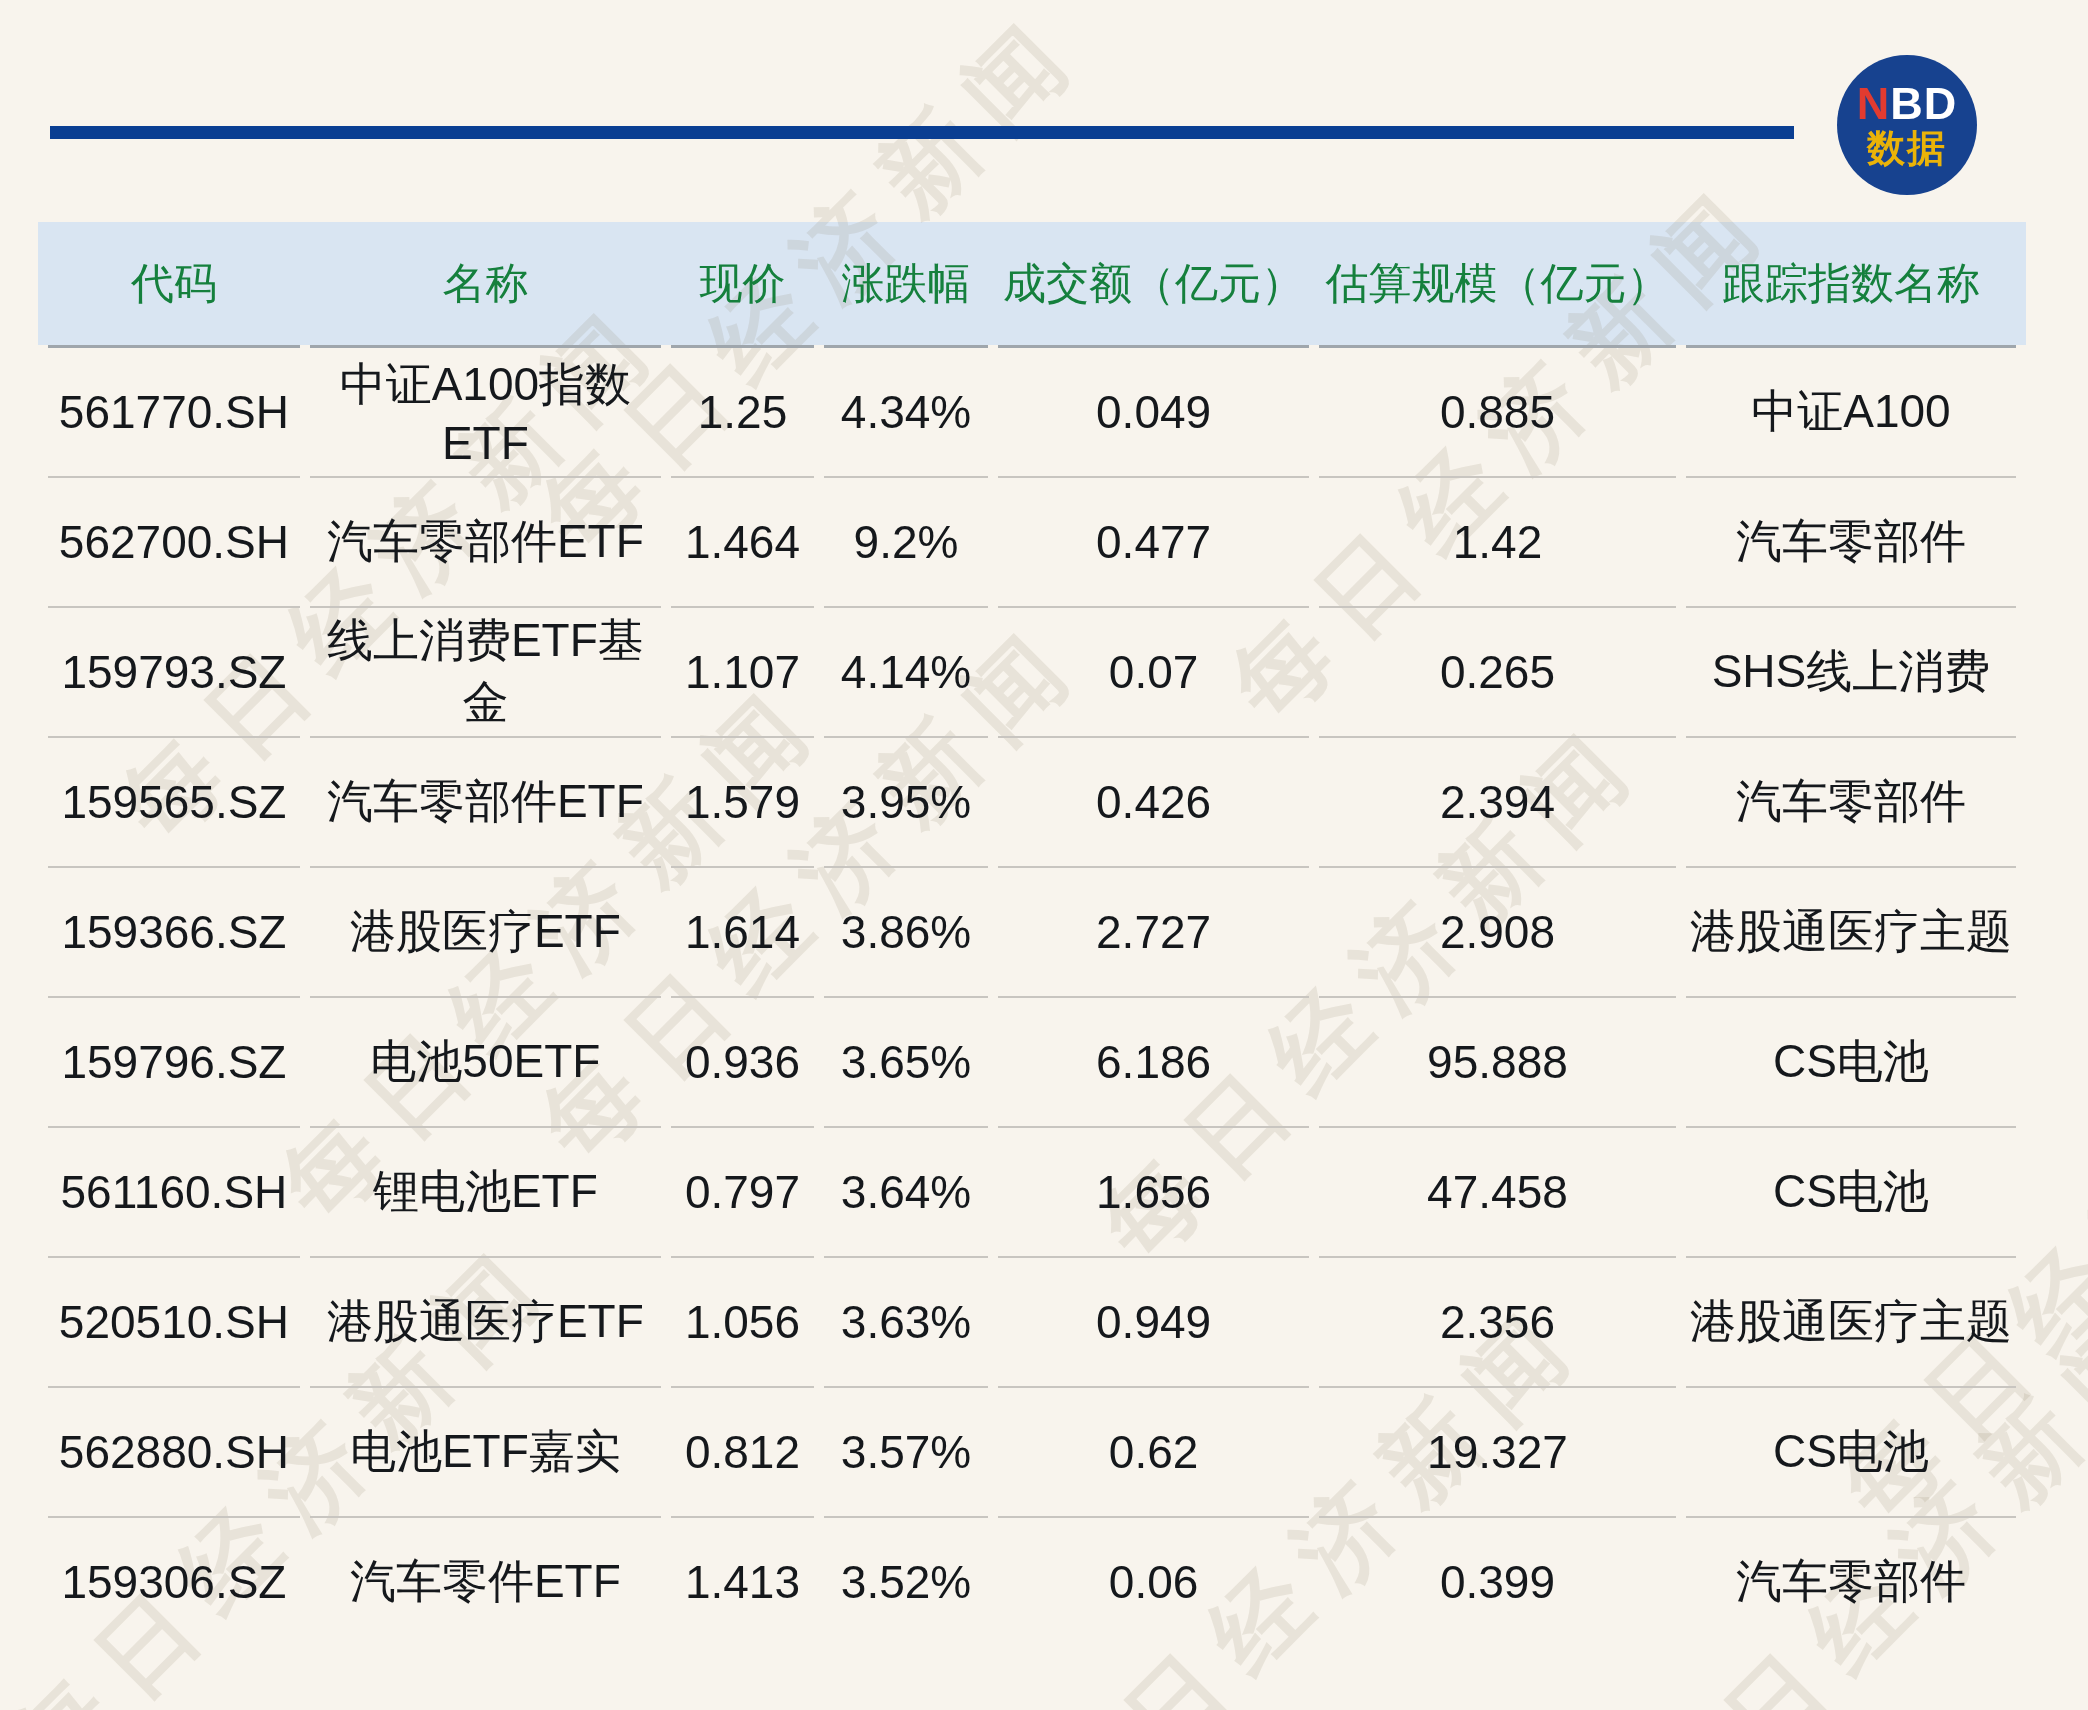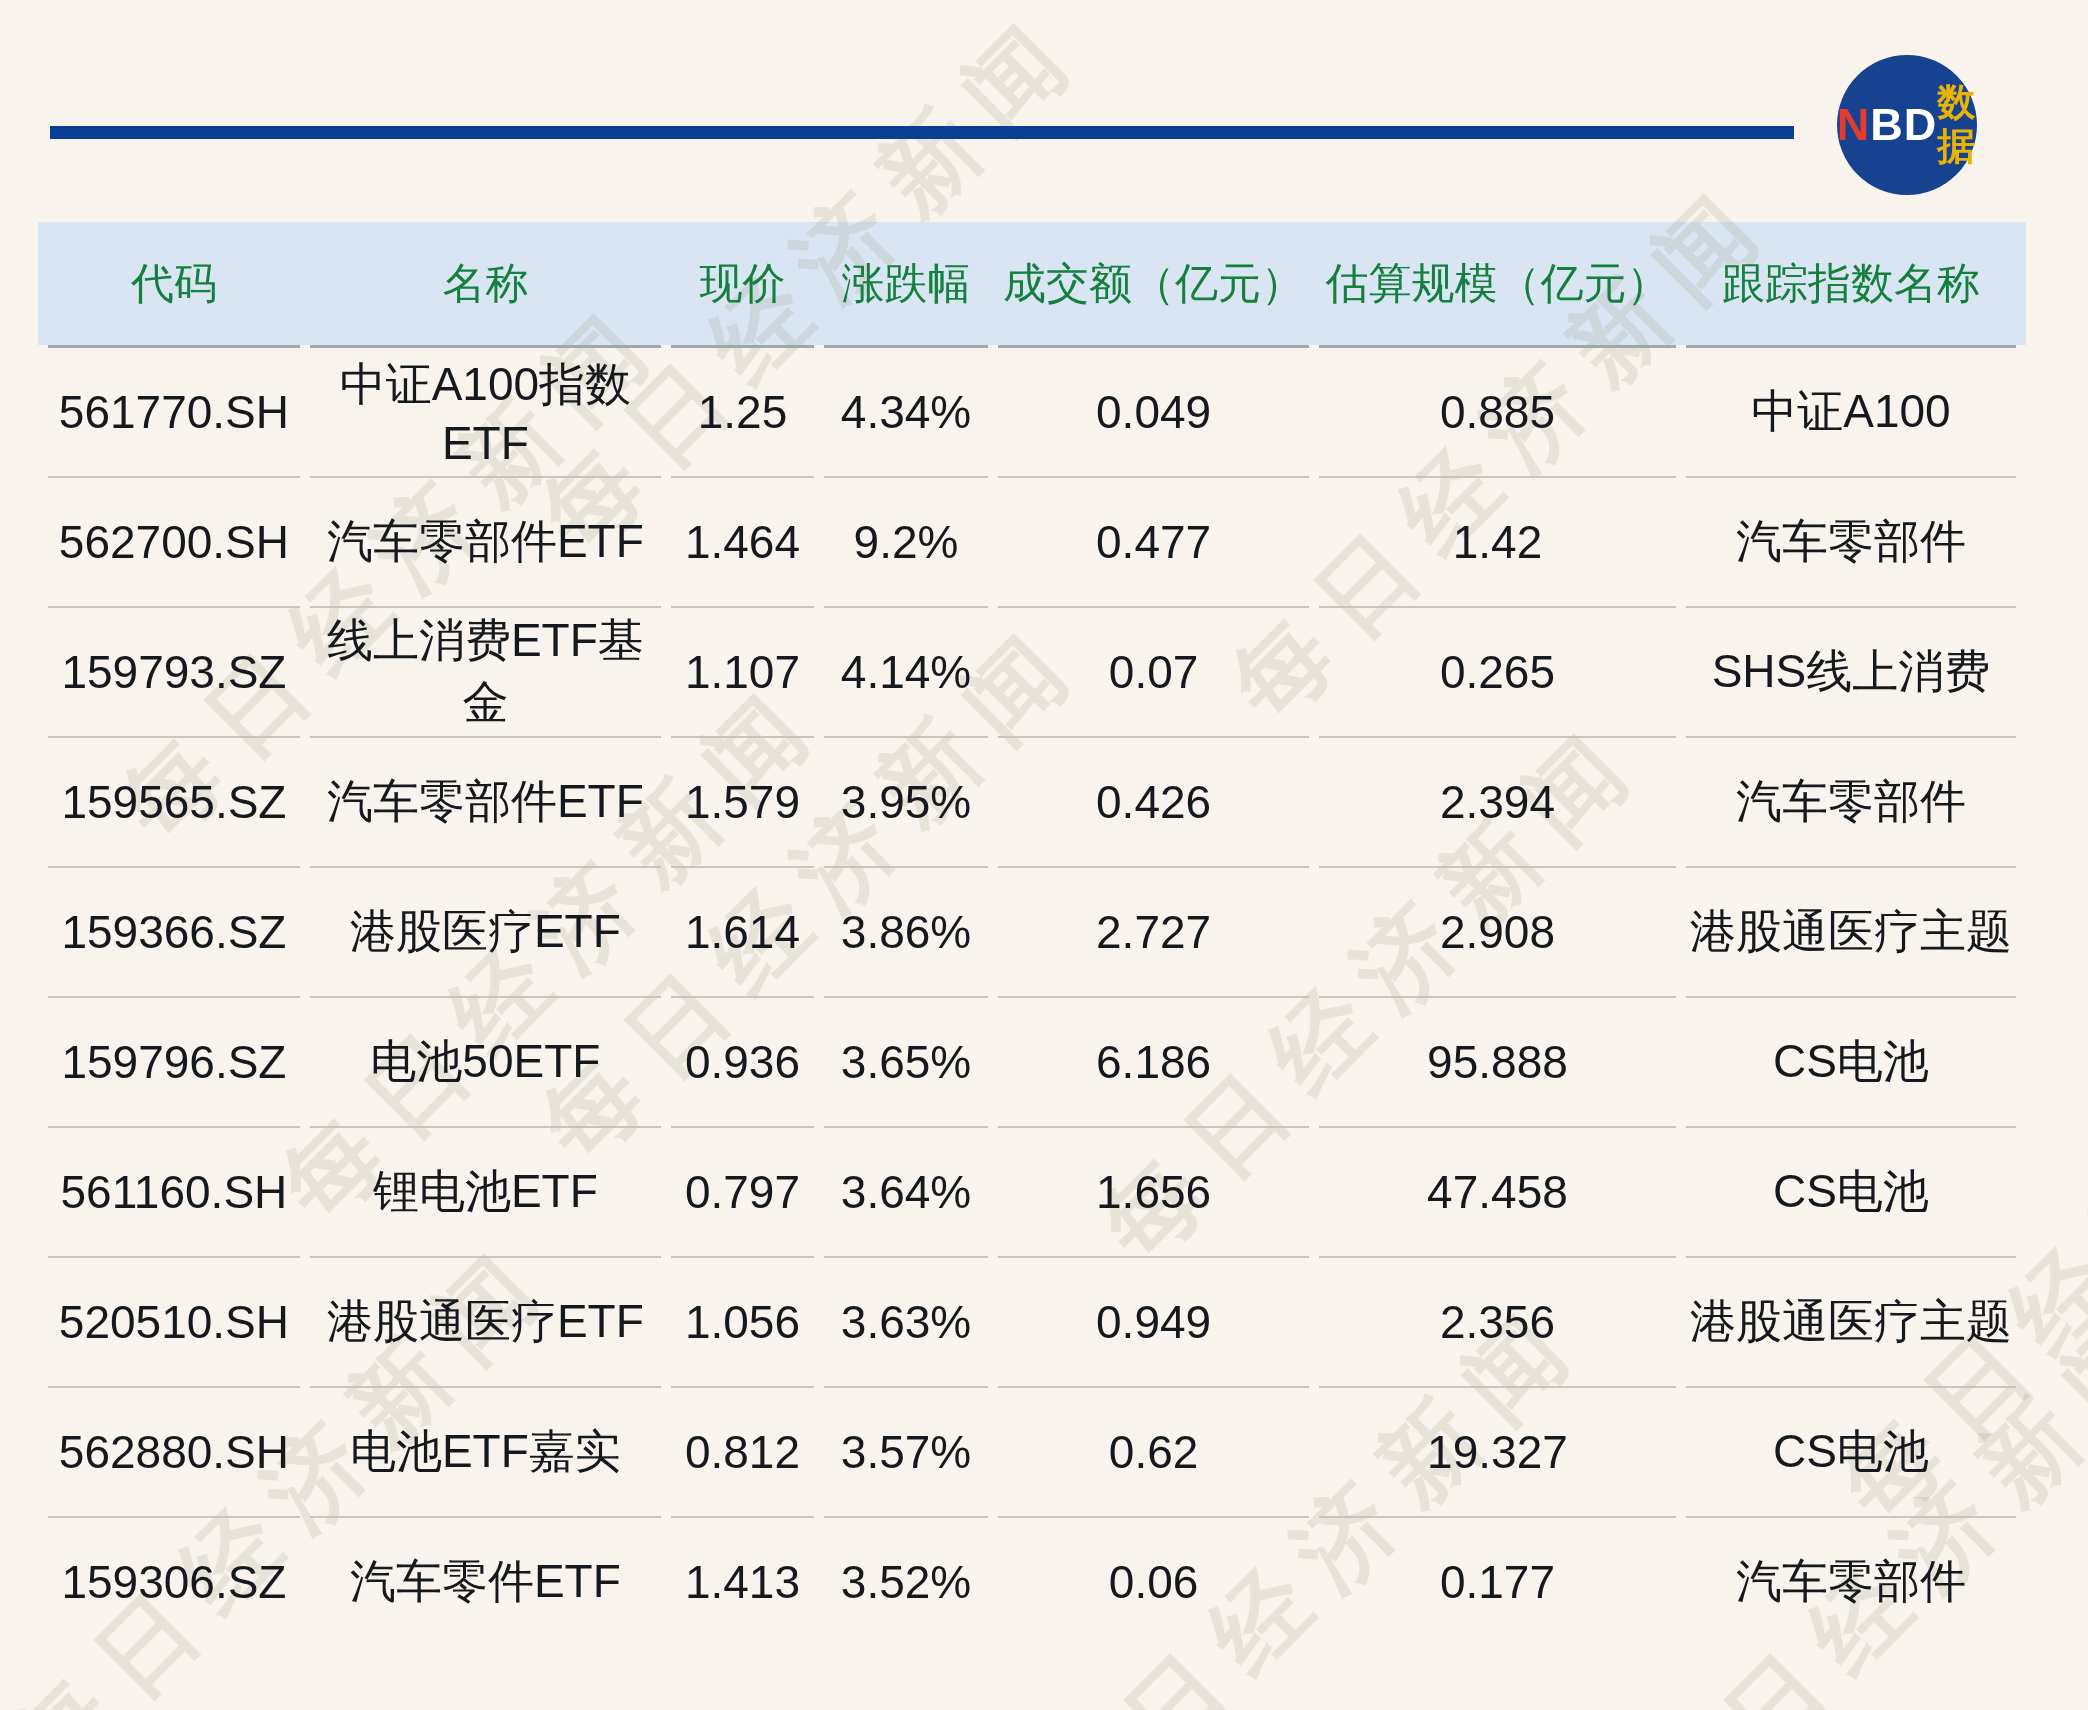--- a/index.html
+++ b/index.html
@@ -20,21 +20,21 @@
     z-index: 3;
   }
 
   
   .logo {
     position: absolute;
     left: 1837px; top: 55px;
     width: 140px; height: 140px;
     border-radius: 50%;
     background: #17428f;
-    display: flex; flex-direction: row;
+    display: flex; flex-direction: column;
     align-items: center; justify-content: center;
     z-index: 3;
   }
   .logo-nbd {
     font-size: 45px; font-weight: 700; color: #ffffff;
     line-height: 1.05; letter-spacing: 1px;
   }
   .logo-nbd .n { color: #e23b30; }
   .logo-sub {
     font-size: 38px; font-weight: 700; color: #eab308;
@@ -221,17 +221,17 @@
       <td>0.62</td>
       <td>19.327</td>
       <td>CS电池</td>
     </tr>
     <tr>
       <td>159306.SZ</td>
       <td>汽车零件ETF</td>
       <td>1.413</td>
       <td>3.52%</td>
       <td>0.06</td>
-      <td>0.177</td>
+      <td>0.399</td>
       <td>汽车零部件</td>
     </tr>
   </tbody>
 </table>
 
 </body></html>

